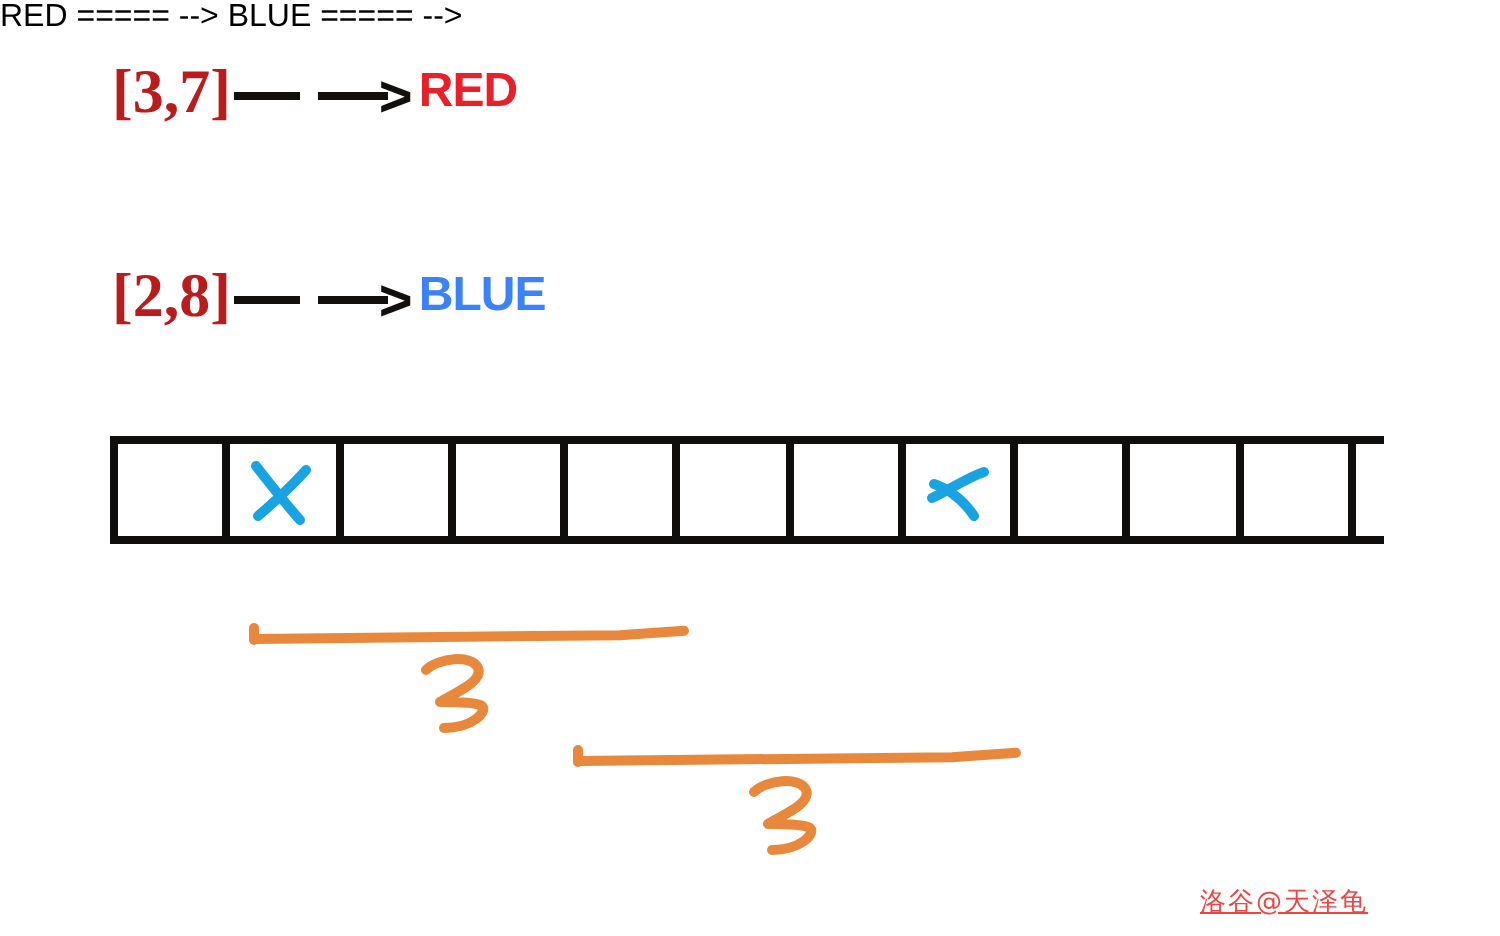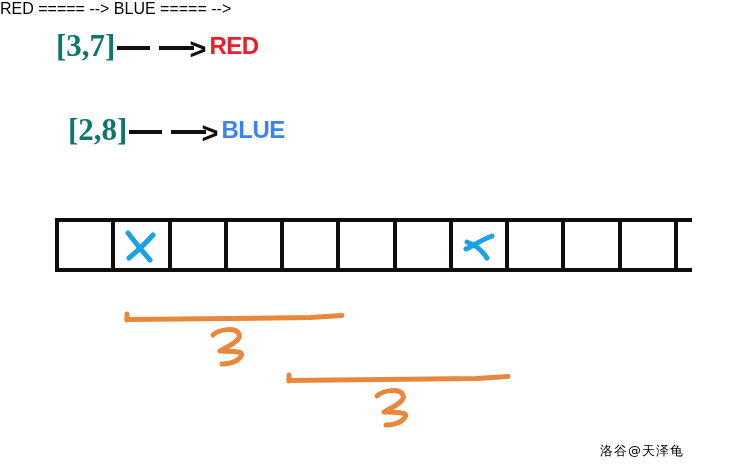--- a/index.html
+++ b/index.html
@@ -24,21 +24,21 @@
     display: flex;
     align-items: center;
     white-space: nowrap;
     font-weight: bold;
     letter-spacing: -0.5px;
   }
   .map-interval {
     font-family: "Liberation Serif", serif;
     font-weight: bold;
     font-size: 31px;
-    color: #0f766e;
+    color: #b91c1c;
     letter-spacing: 0px;
   }
   .map-arrow {
     position: relative;
     display: inline-block;
     width: 92px;
     height: 30px;
     margin-left: 2px;
     margin-right: 0px;
   }
@@ -61,21 +61,21 @@
     color: #120f0d;
   }
   .map-target {
     font-family: "Liberation Sans", sans-serif;
     font-weight: bold;
     font-size: 24px;
     letter-spacing: -0.5px;
   }
 
   #line-red  { left: 56px;  top: 28px; }
-  #line-blue { left: 56px;  top: 112px; margin-left: 12px; }
+  #line-blue { left: 56px;  top: 130px; }
 
   
   #strip {
     position: absolute;
     left: 55px;
     top: 218px;
     width: 679px;
     height: 54px;
     background: #100e0d;
     display: flex;
@@ -201,15 +201,15 @@
     </svg>
   </div>
   <div class="range-label" id="range-2-label">
     <svg width="42" height="44" viewBox="0 0 42 44">
       <path d="M5 9 C11 3, 28 1, 31 8 C34 15, 18 21, 12 25 C19 25, 30 25, 33 27 C36 30, 28 38, 14 38" stroke="#e8883c" stroke-width="5" stroke-linecap="round" stroke-linejoin="round" fill="none"></path>
     </svg>
 
   </div>
 
   
-  <div id="watermark" style="color: #000000;">洛谷@天泽龟</div>
+  <div id="watermark" style="color: #ef4444; text-decoration: underline;">洛谷@天泽龟</div>
 
 </div>
 
 </body></html>

